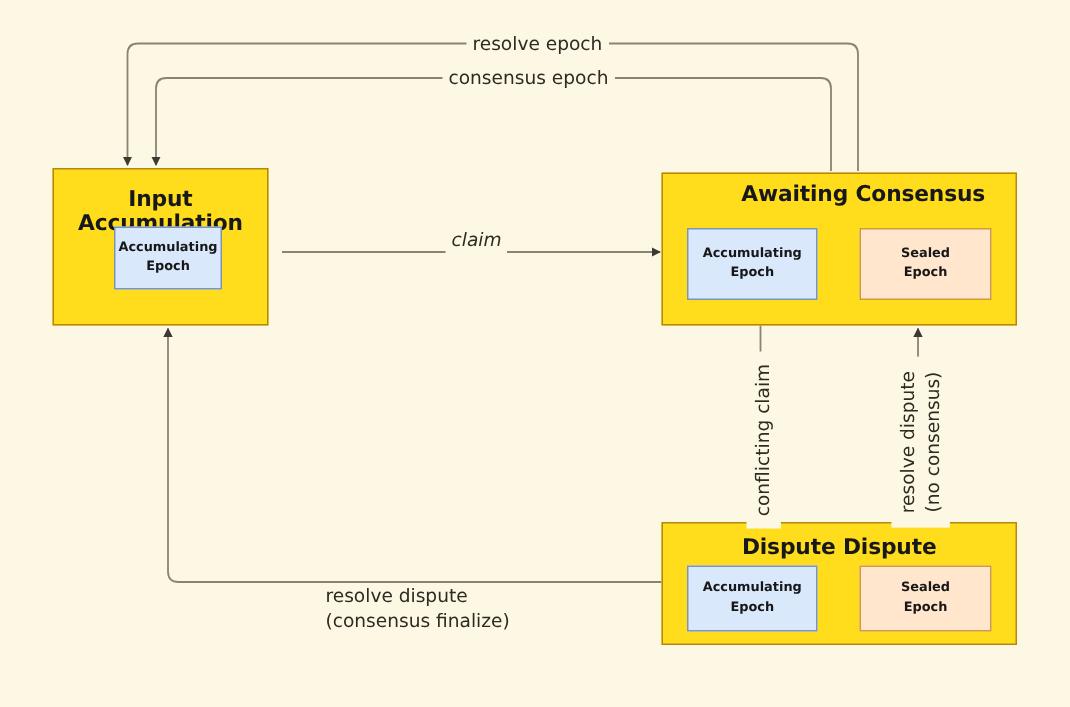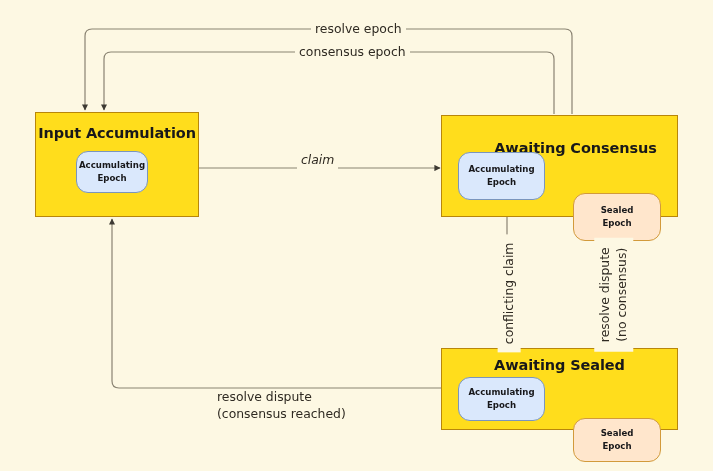--- a/index.html
+++ b/index.html
@@ -44,30 +44,28 @@
     box-sizing: border-box;
     display: flex;
     flex-direction: column;
     align-items: center;
     justify-content: center;
     font-size: 8.6px;
     font-weight: bold;
     color: #17171a;
     line-height: 1.5;
     text-align: center;
-    border-radius: 12px;
   }
   .epoch-accum {
     background: #dae8fc;
     border: 1.3px solid #7a95bd;
   }
   .epoch-sealed {
     background: #ffe6cc;
     border: 1.3px solid #d29a3b;
-    margin-top: 41px;
   }
   .edge-label {
     position: absolute;
     color: #2f2a22;
     font-size: 12.4px;
     line-height: 1.35;
     white-space: nowrap;
     background: #fdf8e3;
     padding: 0 4px;
   }
@@ -95,42 +93,42 @@
 
     <path d="M 188 168 L 440 168" fill="none" stroke="#8a8372" stroke-width="1.2" marker-end="url(#arrow)"></path>
 
     <path d="M 507 217 L 507 346" fill="none" stroke="#8a8372" stroke-width="1.2" marker-end="url(#arrow)"></path>
 
     <path d="M 612 347 L 612 219" fill="none" stroke="#8a8372" stroke-width="1.2" marker-end="url(#arrow)"></path>
 
     <path d="M 441 388 L 119 388 Q 112 388 112 381 L 112 219" fill="none" stroke="#8a8372" stroke-width="1.2" marker-end="url(#arrow)"></path>
   </svg>
 
-  <div class="state-box" style="left:35px; top:112px; width:164px; height:105px;">
+  <div class="state-box" style="left:35px; top:112px; width:144px; height:105px;">
     <div class="state-title" style="top:12px;">Input Accumulation</div>
     <div class="epoch-box epoch-accum" style="left:40px; top:38px; width:72px; height:42px;">
       <span>Accumulating</span>
       <span>Epoch</span>
     </div>
   </div>
 
   <div class="state-box" style="left:441px; top:115px; width:237px; height:102px;">
-    <div class="state-title" style="top:24px;margin-left:32px;">Awaiting Consensus</div>
+    <div class="state-title" style="top:6px;margin-left:32px;">Awaiting Consensus</div>
     <div class="epoch-box epoch-accum" style="left:16px; top:36px; width:87px; height:48px;">
       <span>Accumulating</span>
       <span>Epoch</span>
     </div>
     <div class="epoch-box epoch-sealed" style="left:131px; top:36px; width:88px; height:48px;">
       <span>Sealed</span>
       <span>Epoch</span>
     </div>
   </div>
 
   <div class="state-box" style="left:441px; top:348px; width:237px; height:82px;">
-    <div class="state-title" style="top:8px;">Awaiting Sealed</div>
+    <div class="state-title" style="top:8px;">Dispute Dispute</div>
     <div class="epoch-box epoch-accum" style="left:16px; top:28px; width:87px; height:44px;">
       <span>Accumulating</span>
       <span>Epoch</span>
     </div>
     <div class="epoch-box epoch-sealed" style="left:131px; top:28px; width:88px; height:44px;">
       <span>Sealed</span>
       <span>Epoch</span>
     </div>
   </div>
 
@@ -142,16 +140,16 @@
 
   <div class="edge-label vertical" style="left:450px; top:282px; width:114px; transform:rotate(-90deg);">conflicting claim</div>
 
   <div class="edge-label vertical" style="left:557px; top:275px; width:110px; transform:rotate(-90deg); white-space:normal;">
     <div>resolve dispute</div>
     <div>(no consensus)</div>
   </div>
 
   <div class="edge-label" style="left:213px; top:389px; text-align:left;">
     <div>resolve dispute</div>
-    <div>(consensus reached)</div>
+    <div>(consensus finalize)</div>
   </div>
 
 </div>
 
 </body></html>

